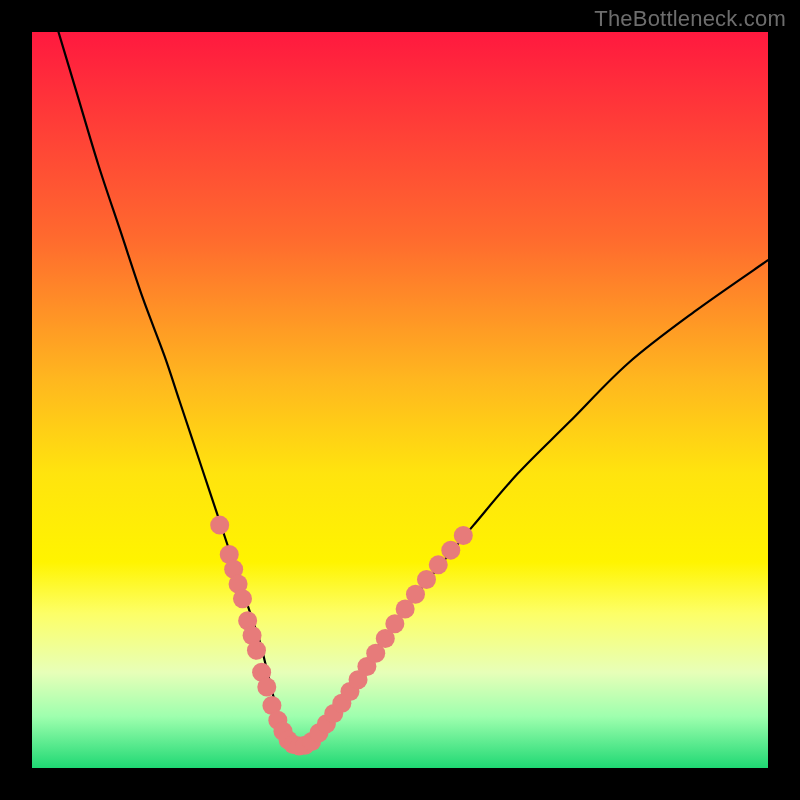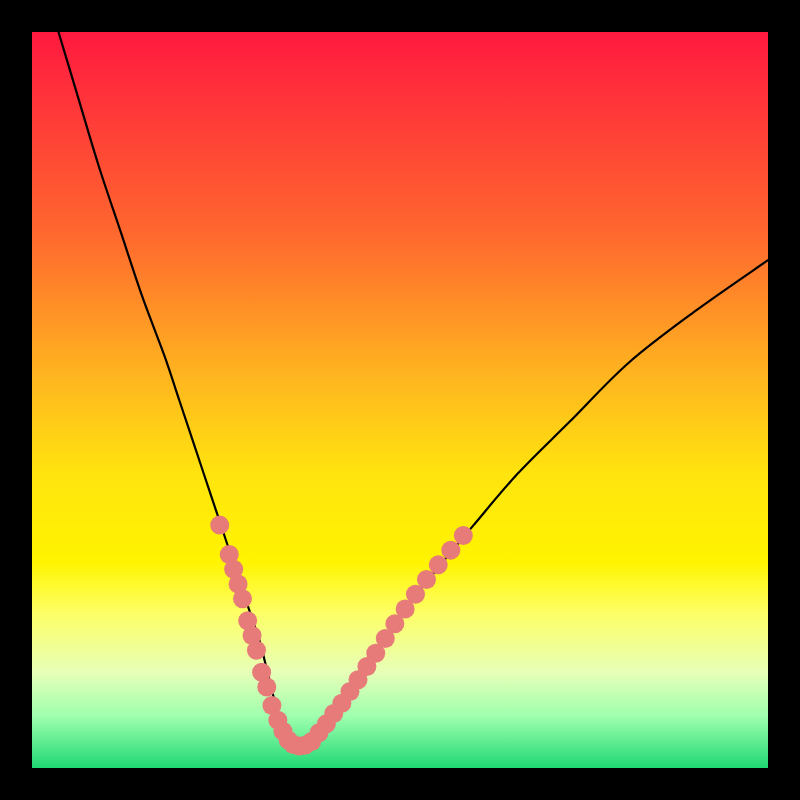--- a/index.html
+++ b/index.html
@@ -95,13 +95,14 @@
           <circle cx="362.848" cy="591.744" r="9.5" fill="#e77b7a" stroke="#d86a6a" stroke-width="0"></circle>
           <circle cx="373.152" cy="577.024" r="9.5" fill="#e77b7a" stroke="#d86a6a" stroke-width="0"></circle>
           <circle cx="383.456" cy="562.304" r="9.5" fill="#e77b7a" stroke="#d86a6a" stroke-width="0"></circle>
           <circle cx="394.49600000000004" cy="547.5840000000001" r="9.5" fill="#e77b7a" stroke="#d86a6a" stroke-width="0"></circle>
           <circle cx="406.27200000000005" cy="532.864" r="9.5" fill="#e77b7a" stroke="#d86a6a" stroke-width="0"></circle>
           <circle cx="418.784" cy="518.144" r="9.5" fill="#e77b7a" stroke="#d86a6a" stroke-width="0"></circle>
           <circle cx="431.296" cy="503.424" r="9.5" fill="#e77b7a" stroke="#d86a6a" stroke-width="0"></circle>
         </g>
     </svg>
   </div>
+  <div class="watermark">TheBottleneck.com</div>
 </div>
 
 </body></html>

